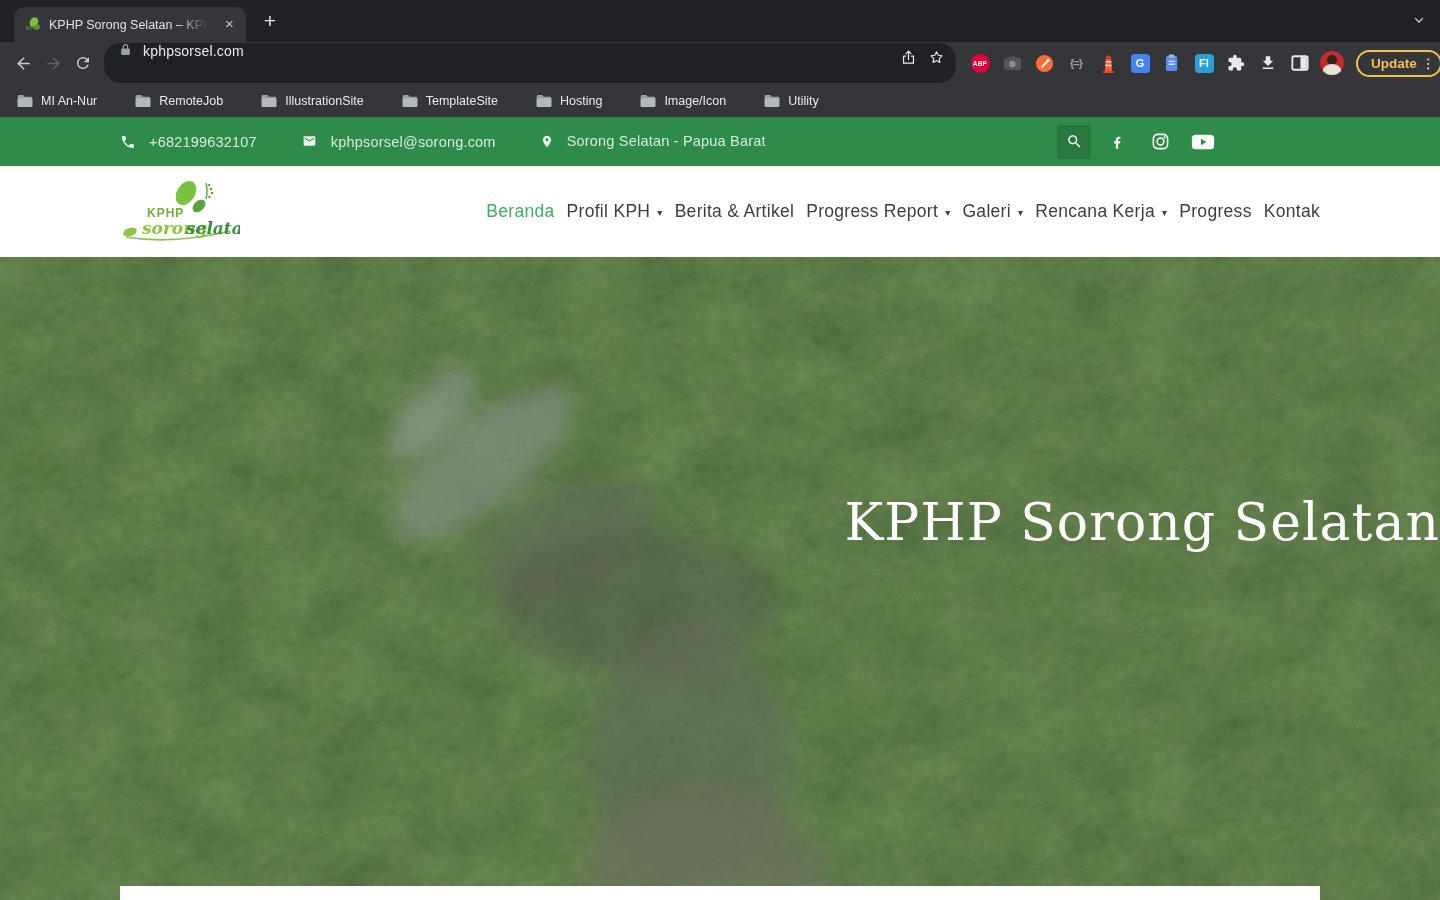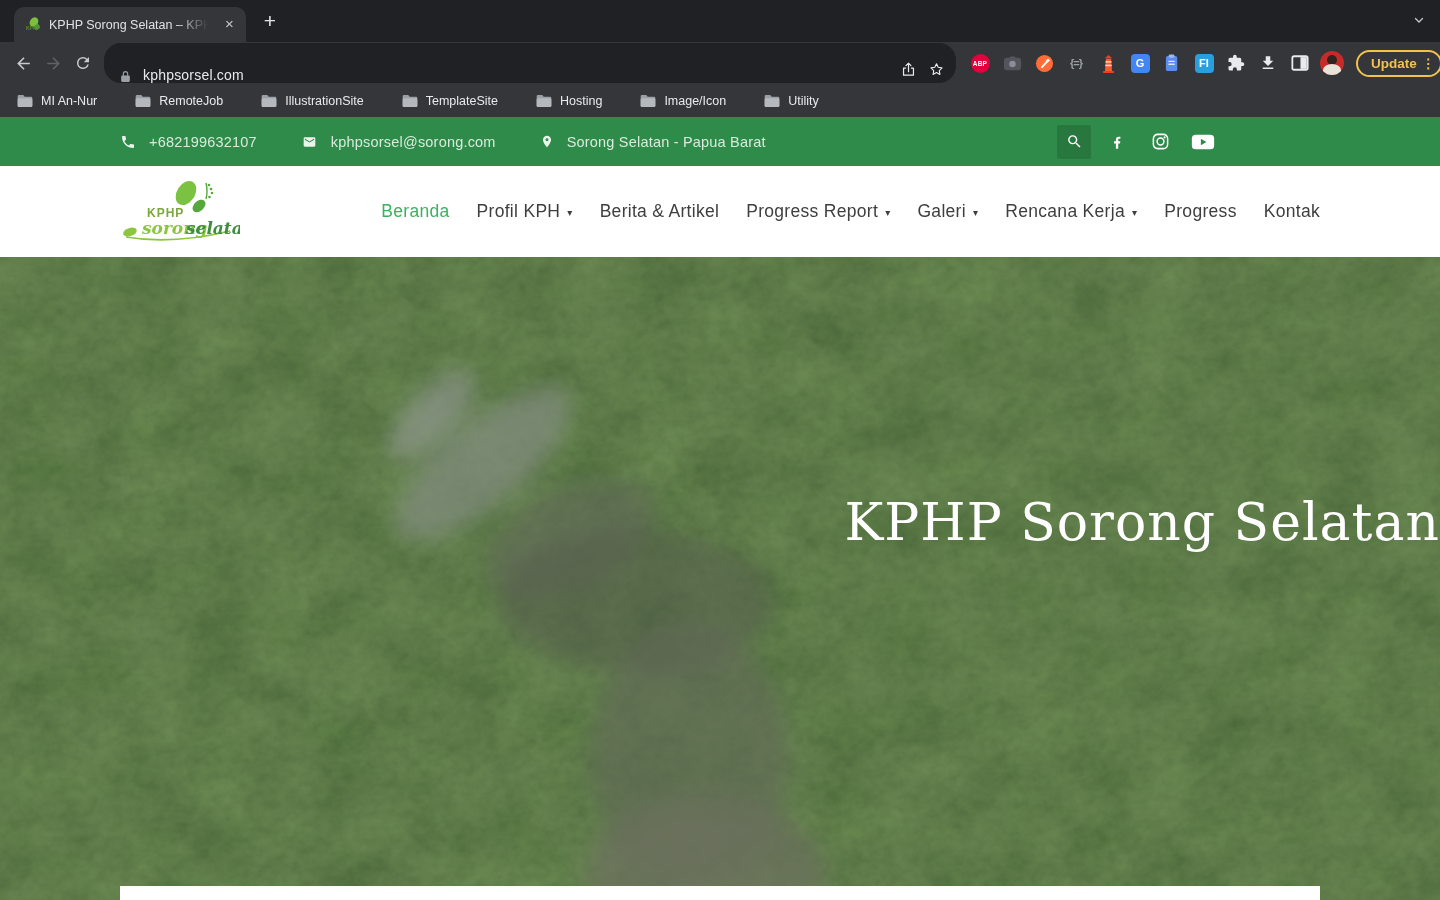--- a/index.html
+++ b/index.html
@@ -15,21 +15,21 @@
                -webkit-mask-image:linear-gradient(90deg,#000 78%,transparent 97%);
                mask-image:linear-gradient(90deg,#000 78%,transparent 97%); }
   .tab-close { color:#c4c7cb; font-size:15px; width:17px; height:17px; line-height:16px; text-align:center; border-radius:50%; }
   .newtab { position:absolute; left:258px; top:9px; color:#dfe1e5; font-size:21px; font-weight:300;
             width:24px; height:24px; text-align:center; line-height:23px; }
   .tabsearch { position:absolute; right:14px; top:13px; }
 
   .toolbar { height:42px; background:#35363a; display:flex; align-items:center; padding:0 8px; }
   .tbtn { width:30px; height:30px; display:flex; align-items:center; justify-content:center; flex:0 0 auto; }
   .addressbar { height:40px; width:852px; background:#202124; border-radius:17px; display:flex;
-                align-items:flex-end; padding:0 6px 0 15px; margin-left:6px; flex:0 0 auto; }
+                align-items:flex-start; padding:0 6px 0 15px; margin-left:6px; flex:0 0 auto; }
   .url { color:#e8eaed; font-size:14px; margin-left:11px; flex:1; letter-spacing:.2px; }
   .abtn { width:28px; height:28px; display:flex; align-items:center; justify-content:center; }
   .ext-row { display:flex; align-items:center; gap:4px; margin-left:10px; }
   .ext { width:28px; height:28px; display:flex; align-items:center; justify-content:center; flex:0 0 auto; }
   .badge { width:19px; height:19px; border-radius:50%; color:#fff; font-size:6.5px; font-weight:bold;
            display:flex; align-items:center; justify-content:center; letter-spacing:.2px; }
   .sqicon { width:19px; height:19px; border-radius:4px; color:#fff; display:flex; align-items:center;
             justify-content:center; font-size:11px; font-weight:bold; }
   .braces { color:#9aa0a6; font-size:11px; font-weight:bold; letter-spacing:-1px; }
   .avatar { width:24px; height:24px; border-radius:50%; background:#c62b2b; position:relative; overflow:hidden; }
@@ -38,30 +38,30 @@
   .update-pill { height:27px; border:2px solid #f2c14e; border-radius:15px; color:#f2c14e; display:flex;
                  align-items:center; padding:0 5px 0 13px; gap:5px; font-size:13.5px; font-weight:bold; margin-left:6px; }
   .update-dots { font-size:13px; letter-spacing:0; }
 
   .bookmarksbar { height:33px; background:#35363a; display:flex; align-items:center; padding:0 17px; gap:38px; }
   .bm { display:flex; align-items:center; gap:8px; color:#e8eaed; font-size:12.5px; white-space:nowrap; }
 
   
   .topbar { height:49px; background:#2e8b4a; }
   .topbar-inner { width:1200px; height:100%; margin:0 auto; display:flex; align-items:center; }
-  .contact { display:flex; align-items:center; gap:13px; color:#d8ebdb; font-size:14.5px; margin-right:44px; letter-spacing:.2px; }
+  .contact { display:flex; gap:13px; color:#d8ebdb; font-size:14.5px; margin-right:44px; letter-spacing:.2px; }
   .socials { margin-left:auto; display:flex; align-items:center; gap:9px; padding-right:100px; }
   .soc { width:34px; height:34px; display:flex; align-items:center; justify-content:center; }
   .soc.search-bg { background:rgba(0,0,0,.14); border-radius:2px; }
 
   
   .mainnav { height:91px; background:#fff; }
   .mainnav-inner { width:1200px; height:100%; margin:0 auto; display:flex; align-items:center; }
   .logo { width:120px; height:66px; }
-  .menu { margin-left:auto; display:flex; align-items:center; gap:27px; }
+  .menu { margin-left:auto; display:flex; align-items:center; gap:12px; }
   .nav-item { display:flex; align-items:center; gap:7px; font-size:17.5px; color:#3e3e3e; letter-spacing:.3px; cursor:pointer; }
   .nav-item.active { color:#3cb15f; }
   .chev { font-size:10px; margin-top:2px; color:inherit; }
 
   
   .hero { position:relative; height:643px; overflow:hidden; background:#3a5631; }
   .hero .bg { position:absolute; inset:0; width:100%; height:100%; display:block; }
   .hero-title { position:absolute; top:239px; left:0; width:100%; text-align:right; color:#fff;
                 font-family:"DejaVu Serif","Liberation Serif",serif; font-size:52px; font-weight:400;
                 line-height:1; letter-spacing:1px; }

